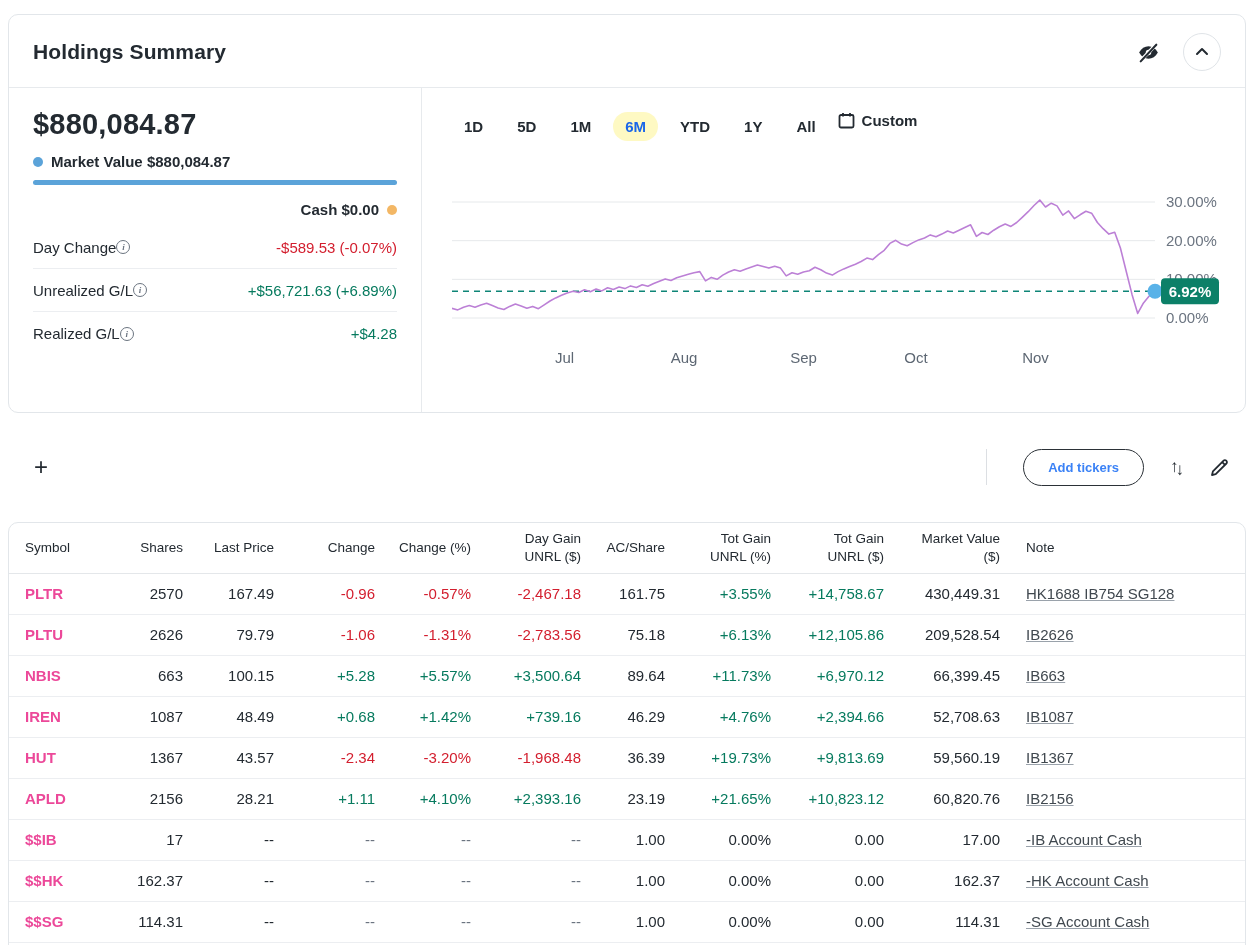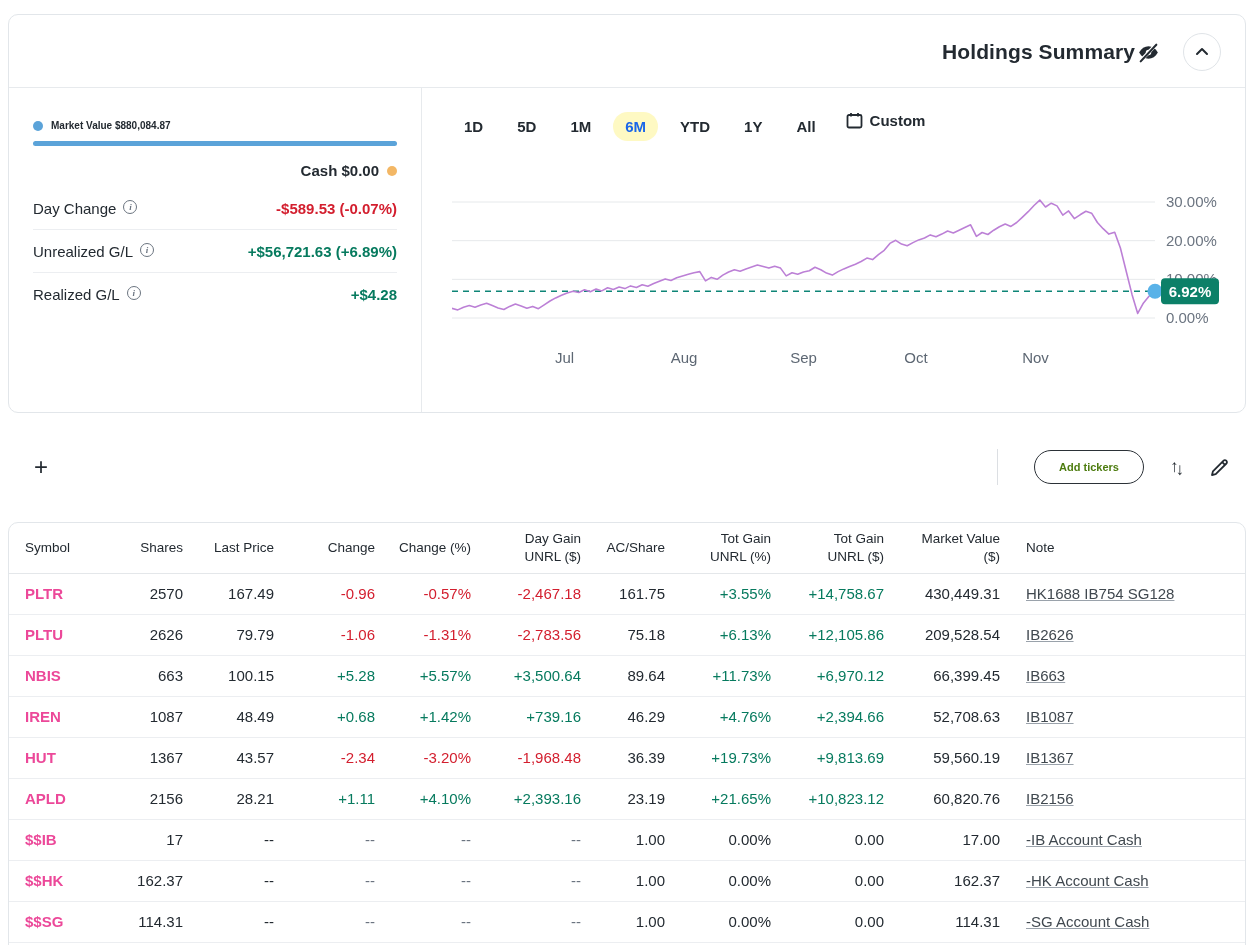--- a/index.html
+++ b/index.html
@@ -4,75 +4,75 @@
 <style>
   * { box-sizing: border-box; margin: 0; padding: 0; }
   html, body { width: 1254px; height: 945px; overflow: hidden; background: #fff;
     font-family: "Liberation Sans", "DejaVu Sans", sans-serif; color: #232a31; }
   .page { width: 1254px; height: 945px; position: relative; }
 
   .card { background: #fff; border: 1px solid #e2e6ea; border-radius: 10px; }
 
   
   .summary-card { position: absolute; left: 8px; top: 14px; width: 1238px; }
-  .card-header { display: flex; align-items: center; justify-content: flex-end;
+  .card-header { display: flex; align-items: center; justify-content: space-between;
     padding: 18px 24px 16px 24px; border-bottom: 1px solid #e7eaed; }
   .card-header h1 { font-size: 21px; font-weight: 800; letter-spacing: .1px; }
   .header-actions { display: flex; align-items: center; gap: 22px; }
   .icon-plain { width: 26px; height: 26px; display: inline-flex; align-items: center; justify-content: center; cursor: pointer; }
   .collapse-btn { width: 38px; height: 38px; border-radius: 50%; border: 1px solid #e0e4e8; background: #fff;
     display: inline-flex; align-items: center; justify-content: center; cursor: pointer; }
 
   .card-body { display: flex; min-height: 324px; }
   .summary-left { width: 412px; padding: 20px 24px 18px 24px; flex: 0 0 412px; }
   .v-divider { width: 1px; background: #e7eaed; }
   .summary-right { flex: 1; padding: 24px 0 0 30px; position: relative; }
 
   .total-value { font-size: 29px; font-weight: 800; letter-spacing: .2px; }
-  .legend-row { display: flex; align-items: center; gap: 8px; margin-top: 12px; font-size: 10px; font-weight: 600; }
+  .legend-row { display: flex; align-items: center; gap: 8px; margin-top: 12px; font-size: 15px; font-weight: 600; }
   .dot { width: 10px; height: 10px; border-radius: 50%; display: inline-block; }
   .mv-bar { height: 5px; border-radius: 3px; margin-top: 10px; width: 364px; }
   .cash-row { display: flex; align-items: center; justify-content: flex-end; gap: 8px;
     margin-top: 16px; font-size: 15px; font-weight: 600; }
 
   .stat-rows { margin-top: 8px; }
   .stat-row { display: flex; align-items: center; justify-content: space-between; height: 43px;
     border-bottom: 1px solid #eceef1; font-size: 15px; }
   .stat-row:last-child { border-bottom: none; }
-  .stat-label { display: inline-flex; gap: 7px; color: #232a31; }
+  .stat-label { display: inline-flex; align-items: center; color: #232a31; }
   .info-icon { width: 14px; height: 14px; border: 1px solid #6b7480; border-radius: 50%;
     font-size: 9px; line-height: 12px; text-align: center; color: #6b7480;
     font-family: "Liberation Serif", serif; font-style: italic; font-weight: 700; cursor: pointer; }
-  .stat-value { font-weight: 700; }
+  .stat-value { font-weight: 400; }
   .pos { color: #067a5e; }
   .neg { color: #d31e2e; }
   .muted { color: #6b7480; }
 
   
   .ranges { display: flex; align-items: flex-start; gap: 10px; }
   .range-btn { border: none; background: transparent; font-family: inherit; font-size: 15px; font-weight: 700;
     color: #232a31; padding: 6px 12px; border-radius: 16px; cursor: pointer; }
   .range-btn.selected { background: #fef9c3; color: #1a66e8; }
   .custom-btn { display: inline-flex; align-items: center; gap: 7px; border: none; background: transparent;
-    font-family: inherit; font-size: 15px; font-weight: 700; color: #232a31; cursor: pointer; margin-left: 8px; }
+    font-family: inherit; font-size: 15px; font-weight: 700; color: #232a31; cursor: pointer; }
 
   .chart-wrap { margin-top: 44px; }
 
   
   .tabs-row { position: absolute; left: 8px; top: 443px; width: 1238px; height: 48px;
     display: flex; align-items: center; padding: 0 16px; }
   .tabs { display: flex; align-items: center; gap: 14px; }
   .tab { border: none; background: transparent; font-family: inherit; font-size: 15.5px; font-weight: 700;
     color: #232a31; padding: 8px 12px; border-radius: 8px; cursor: pointer; white-space: nowrap; }
   .tab.selected { background: #e8f1fe; color: #1a66e8; }
   .tab-plus { border: none; background: transparent; font-size: 24px; font-weight: 400; color: #232a31;
     cursor: pointer; padding: 0 10px; line-height: 1; }
   .tabs-sep { width: 1px; height: 36px; background: #dcdfe3; margin-left: auto; margin-right: 36px; }
   .add-tickers { border: 1.5px solid #2b3137; background: #fff; border-radius: 21px; padding: 10px 24px;
-    font-family: inherit; font-size: 11px; font-weight: 700; color: #4d7c0f; cursor: pointer; }
+    font-family: inherit; font-size: 13px; font-weight: 700; color: #3b82f6; cursor: pointer; }
   .sort-icon { margin-left: 26px; font-size: 17px; font-weight: 700; color: #232a31; cursor: pointer;
     letter-spacing: -3px; display: inline-flex; }
   .sort-icon .dn { transform: translateY(3px); }
   .edit-icon { margin-left: 28px; cursor: pointer; display: inline-flex; }
 
   
   .table-card { position: absolute; left: 8px; top: 522px; width: 1238px; height: 500px; overflow: hidden; }
   table { width: 100%; border-collapse: collapse; table-layout: fixed; }
   thead th { height: 50px; font-size: 13.5px; font-weight: 500; color: #232a31; vertical-align: middle;
     border-bottom: 1px solid #e4e7ea; padding: 0 6px; }
@@ -109,20 +109,21 @@
         <button class="collapse-btn">
           <svg width="16" height="16" viewBox="0 0 16 16">
             <polyline points="3,10 8,5 13,10" fill="none" stroke="#232a31" stroke-width="2" stroke-linecap="round" stroke-linejoin="round"></polyline>
           </svg>
         </button>
       </div>
     </div>
 
     <div class="card-body">
       <div class="summary-left">
+        <div class="total-value">$880,084.87</div>
         <div class="legend-row">
           <span class="dot" id="mvDot" style="background: rgb(91, 163, 217);"></span>
           <span>Market Value $880,084.87</span>
         </div>
         <div class="mv-bar" id="mvBar" style="background: rgb(91, 163, 217);"></div>
         <div class="cash-row">
           <span>Cash $0.00</span>
           <span class="dot" id="cashDot" style="background: rgb(243, 183, 101);"></span>
         </div>
         <div class="stat-rows" id="statRows">

